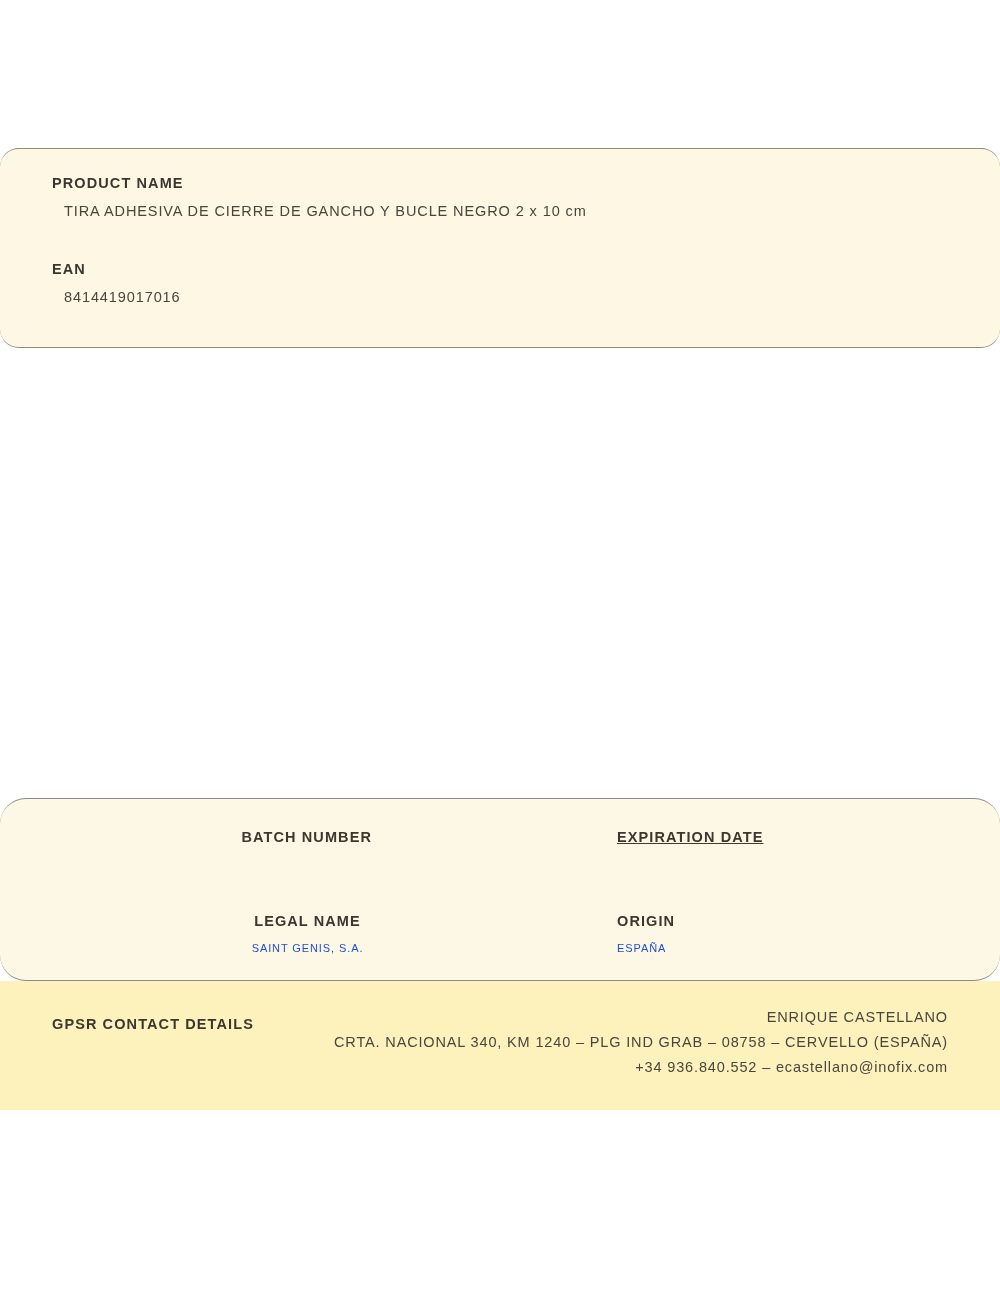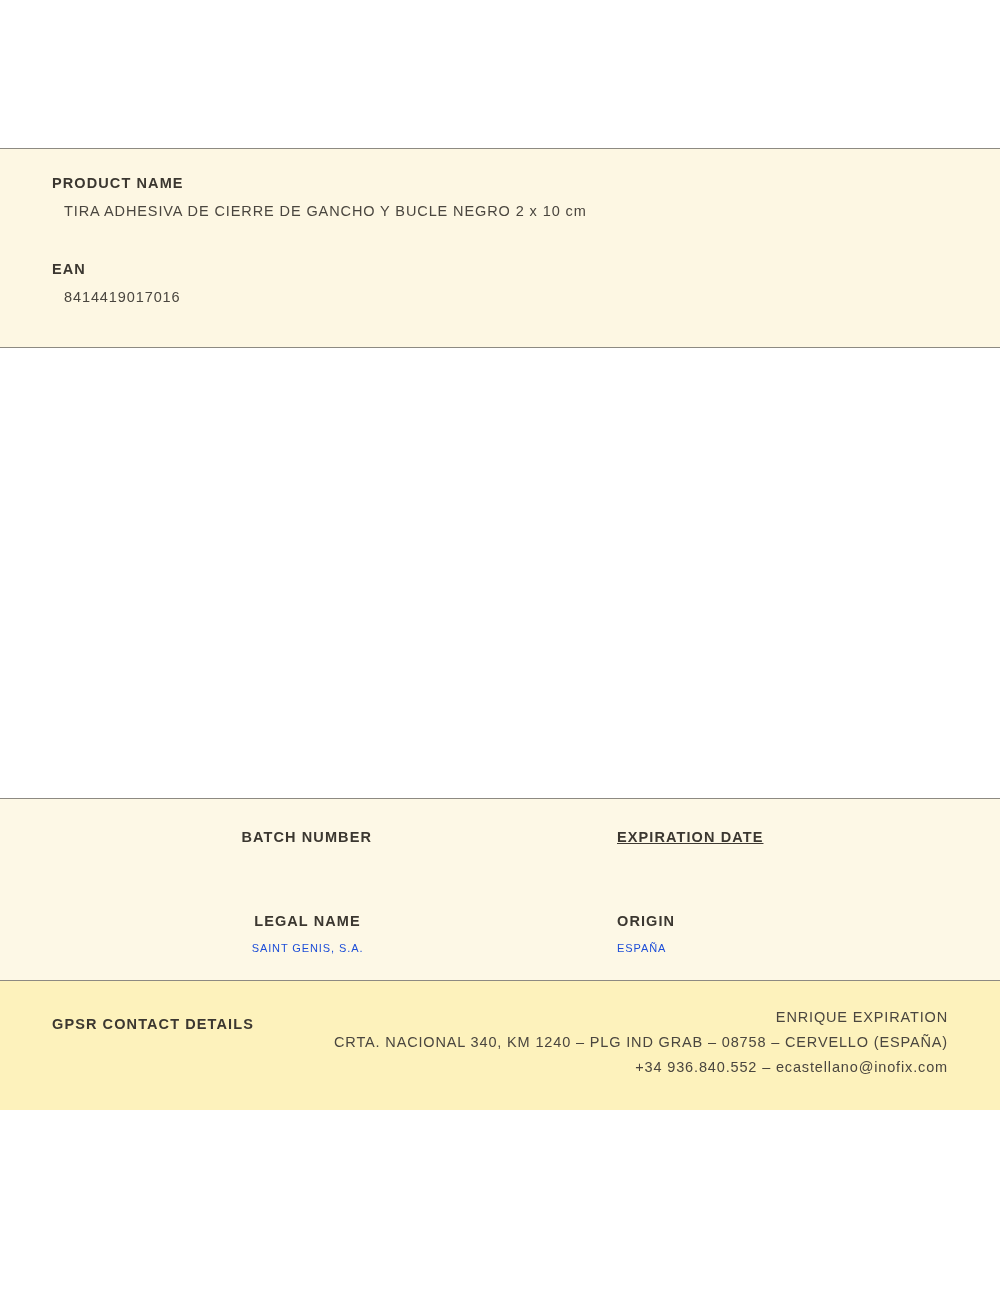--- a/index.html
+++ b/index.html
@@ -24,23 +24,25 @@
   }
 
   
   .top-gap {
     height: 148px;
     background: #ffffff;
   }
 
   .band-cream {
     background: #fdf7e3;
+    border-radius: 19px;
   }
   .band-cream2 {
     background: #fdf8e6;
+    border-radius: 26px;
   }
   .band-yellow {
     background: #fdf2bc;
   }
 
   .rule-top {
     border-top: 1px solid #8d8a82;
   }
   .rule-bottom {
     border-bottom: 1px solid #8d8a82;
@@ -193,20 +195,20 @@
       <div class="legal-col-b">
         <div class="label">ORIGIN</div>
         <div class="val-small">ESPAÑA</div>
       </div>
     </div>
   </section>
 
   <section class="band-yellow sec-gpsr">
     <div class="gpsr-label">GPSR CONTACT DETAILS</div>
     <div class="gpsr-lines">
-      <div>ENRIQUE EXPIRATION</div>
+      <div>ENRIQUE CASTELLANO</div>
       <div>CRTA. NACIONAL 340, KM 1240 – PLG IND GRAB – 08758 – CERVELLO (ESPAÑA)</div>
       <div>+34 936.840.552 – ecastellano@inofix.com</div>
     </div>
   </section>
 
   <div class="bottom-white"></div>
 </div>
 
 </body></html>

